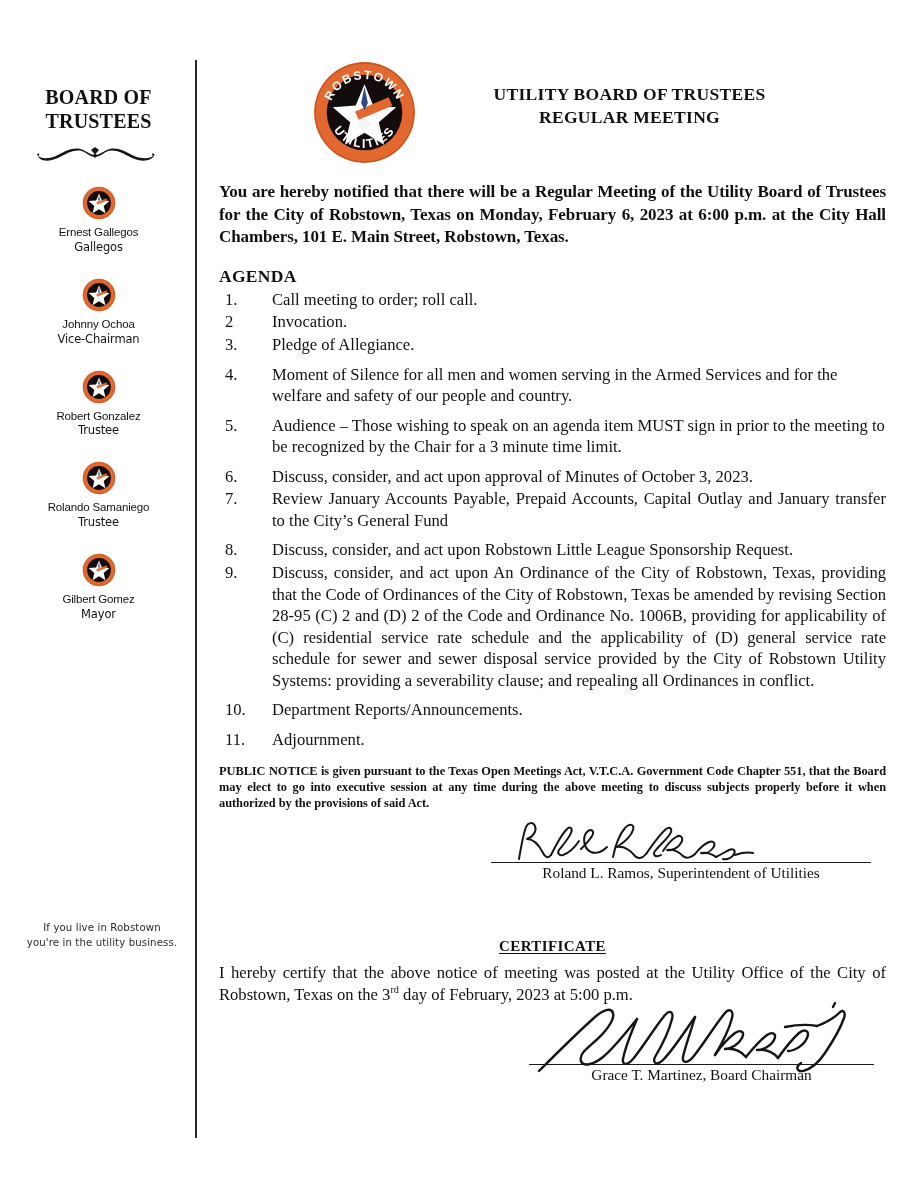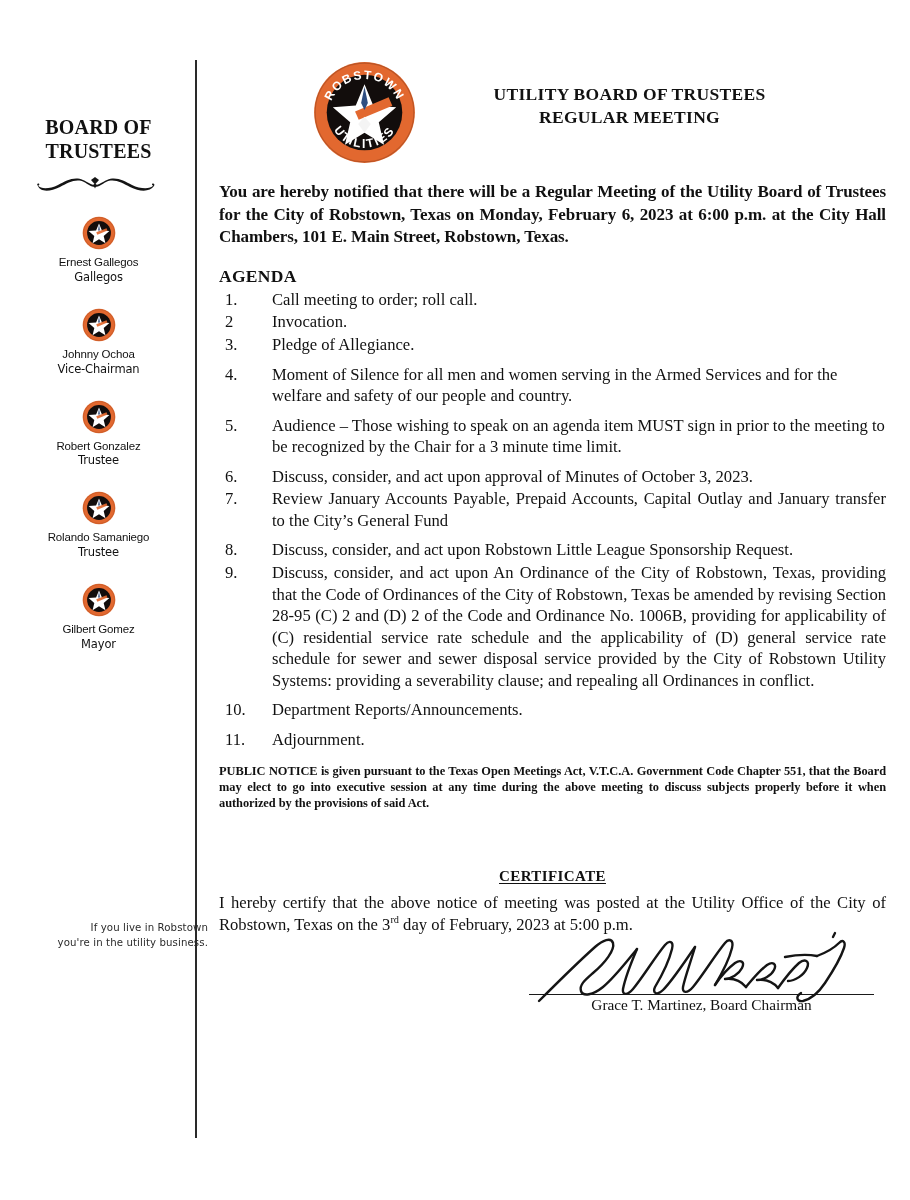--- a/index.html
+++ b/index.html
@@ -19,21 +19,21 @@
     width: 910px;
     height: 1200px;
     display: flex;
   }
 
   
   .sidebar {
     width: 197px;
     flex: 0 0 197px;
     position: relative;
-    padding-top: 115px;
+    padding-top: 85px;
   }
   .sidebar-divider {
     position: absolute;
     left: 195px;
     top: 60px;
     width: 2px;
     height: 1078px;
     background: #2a2a2a;
   }
   .board-title {
@@ -72,23 +72,23 @@
     font-family: "DejaVu Sans", sans-serif;
     font-size: 11.5px;
     line-height: 1.3;
     color: #111;
     letter-spacing: -0.15px;
   }
 
   .tagline {
     position: absolute;
     top: 921px;
-    left: 12px;
+    left: 0;
     width: 204px;
-    text-align: right;
+    text-align: center;
     font-family: "DejaVu Sans", sans-serif;
     font-size: 10.2px;
     line-height: 1.45;
     color: #2b2b2b;
     letter-spacing: 0.1px;
     padding: 0 8px;
   }
 
   
   .main {
@@ -409,20 +409,38 @@
 
       <div class="agenda-item gap">
         <span class="agenda-num">11.</span>
         <span class="agenda-text">Adjournment.</span>
       </div>
 
     </div>
 
     <p class="public-notice">PUBLIC NOTICE is given pursuant to the Texas Open Meetings Act, V.T.C.A. Government Code Chapter 551, that the Board may elect to go into executive session at any time during the above meeting to discuss subjects properly before it when authorized by the provisions of said Act.</p>
 
+    <div class="sig-block">
+      <div class="sig-line">
+        <svg class="sig-svg" viewBox="0 0 300 48">
+          <g fill="none" stroke="#151515" stroke-width="2" stroke-linecap="round" stroke-linejoin="round">
+            <path d="M10 40 C12 28 14 16 17 8 C19 3 24 3 26 7 C28 12 24 18 18 20 C24 20 30 26 34 34 C36 38 39 40 42 36"></path>
+            <path d="M42 36 C46 28 52 16 58 10 C61 7 64 9 62 14 C60 19 54 26 50 31 C48 34 50 37 54 36 C60 34 66 28 70 22"></path>
+            <path d="M72 30 C76 26 80 22 83 17 C86 12 82 9 78 13 C74 17 74 26 79 31 C84 36 92 34 98 28"></path>
+            <path d="M104 38 C106 28 110 16 116 9 C120 4 126 5 124 11 C122 18 114 24 108 28 C114 27 121 31 126 37 C129 40 133 40 137 35"></path>
+            <path d="M137 35 C142 28 150 16 157 10 C161 7 164 10 161 15 C158 20 150 27 146 32 C143 36 147 39 152 36"></path>
+            <path d="M154 32 C158 26 162 21 167 18 C172 15 175 19 172 24 C169 29 163 32 158 31 C164 30 170 33 174 37 C177 40 182 39 186 35"></path>
+            <path d="M186 35 C190 30 195 25 200 23 C205 21 207 25 204 29 C201 33 196 35 192 34 C197 33 203 35 207 38"></path>
+            <path d="M207 38 C211 36 216 33 220 31 C224 29 227 31 225 35 C223 39 218 41 214 40"></path>
+            <path d="M226 36 C232 34 238 33 244 34"></path>
+          </g>
+        </svg>
+      </div>
+      <div class="sig-caption">Roland L. Ramos, Superintendent of Utilities</div>
+    </div>
 
     <div class="certificate-heading">CERTIFICATE</div>
 
     <p class="certificate-body"><span>I hereby certify that the above notice of meeting was posted at the Utility Office of the City of Robstown, Texas on the 3</span><sup>rd</sup><span> day of February, 2023 at 5:00 p.m.</span></p>
 
     <div class="sig-block-2">
       <div class="sig-line">
         <svg class="sig-svg" viewBox="0 0 345 84">
           <g fill="none" stroke="#151515" stroke-width="2.4" stroke-linecap="round" stroke-linejoin="round">
             <path d="M6 78 C22 62 44 40 62 24 C70 17 78 14 80 20 C82 27 72 40 60 50 C52 57 46 62 48 68 C50 74 60 72 70 64 C82 54 94 38 104 26"></path>

